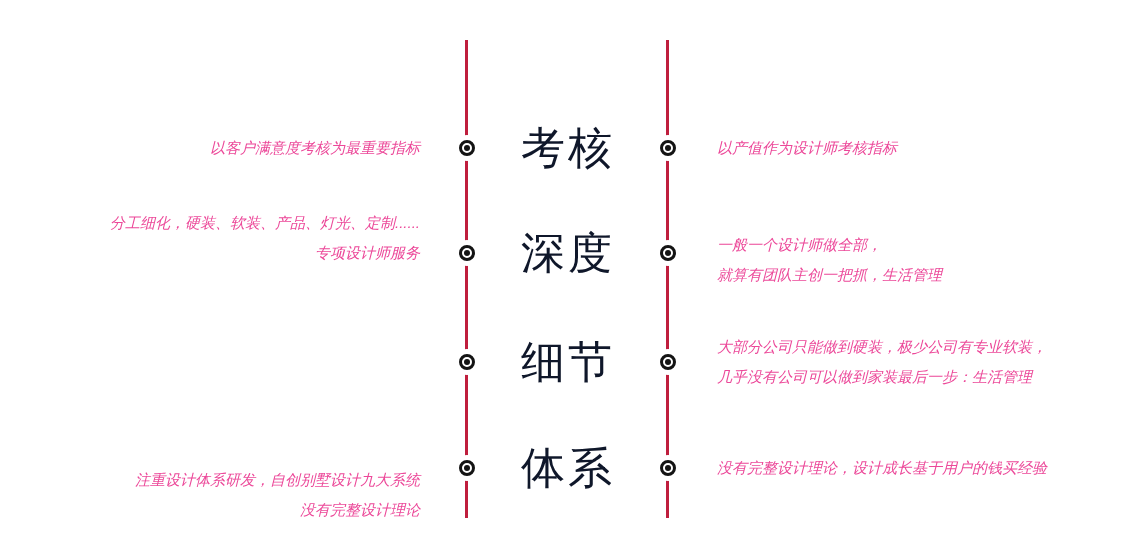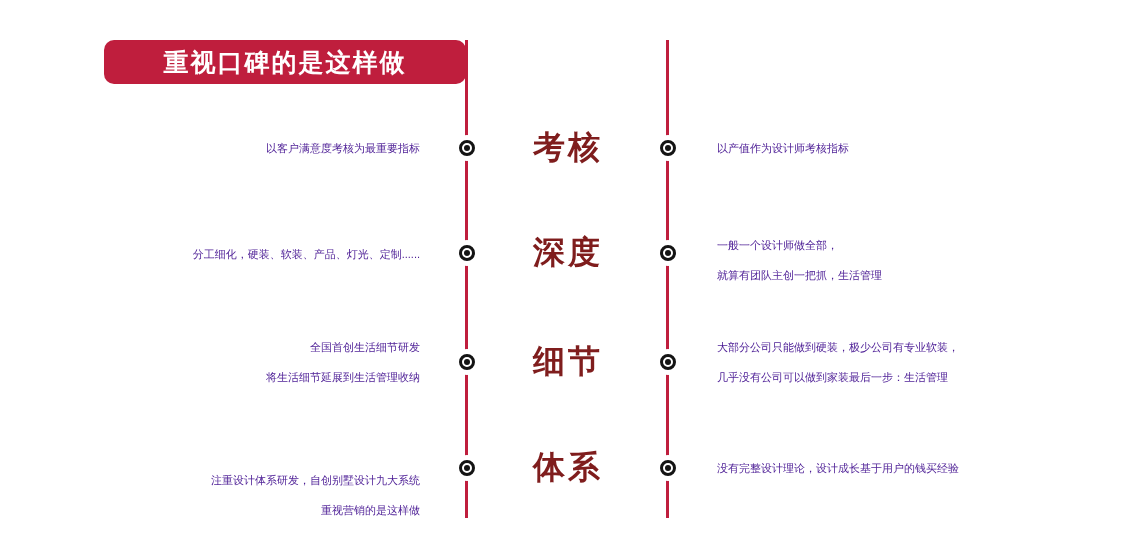--- a/index.html
+++ b/index.html
@@ -59,47 +59,45 @@
     width: 6px;
     height: 6px;
     transform: translate(-50%, -50%);
     background: #141414;
     border-radius: 50%;
   }
   .cat {
     position: absolute;
     left: 568px;
     transform: translate(-50%, -50%);
-    font-size: 32px;
-    font-weight: bold;
-    color: #7f1d1d;
+    font-size: 44px;
+    font-weight: normal;
+    color: #0f172a;
     letter-spacing: 3px;
     white-space: nowrap;
     z-index: 2;
   }
   .side-text {
     position: absolute;
-    color: #4c1d95;
-    font-size: 11px;
+    color: #ec4899;
+    font-size: 15px;
     line-height: 30px;
     transform: translateY(-50%);
     white-space: nowrap;
     z-index: 2;
+    font-style: italic;
   }
   .side-left  { right: 710px; text-align: right; }
   .side-right { left: 717px;  text-align: left;  }
 </style>
 </head>
 <body>
 
 <div class="canvas">
 
-  <div class="banner banner-left">
-    <span>重视口碑的是这样做</span>
-  </div>
 
   <div class="vline vline-left"></div>
   <div class="vline vline-right"></div>
 
   <span class="bullet" style="left:467px; top:148px;"></span>
   <span class="bullet" style="left:467px; top:253px;"></span>
   <span class="bullet" style="left:467px; top:362px;"></span>
   <span class="bullet" style="left:467px; top:468px;"></span>
 
   <span class="bullet" style="left:668px; top:148px;"></span>
@@ -108,30 +106,27 @@
   <span class="bullet" style="left:668px; top:468px;"></span>
 
   <div class="cat" style="top:148px;">考核</div>
   <div class="cat" style="top:253px;">深度</div>
   <div class="cat" style="top:468px;">体系</div>
   <div class="cat" style="top:362px;">细节</div>
 
   <div class="side-text side-left" style="top:148px;">
     <div>以客户满意度考核为最重要指标</div>
   </div>
-  <div class="side-text side-left" style="top:254px;margin-left:38px;">
+  <div class="side-text side-left" style="top:238px;margin-left:38px;">
     <div>分工细化，硬装、软装、产品、灯光、定制......</div>
-  </div>
-  <div class="side-text side-left" style="top:362px;">
-    <div>全国首创生活细节研发</div>
-    <div>将生活细节延展到生活管理收纳</div>
+    <div>专项设计师服务</div>
   </div>
   <div class="side-text side-left" style="top:479px;margin-top:16px;">
     <div>注重设计体系研发，自创别墅设计九大系统</div>
-    <div>重视营销的是这样做</div>
+    <div>没有完整设计理论</div>
   </div>
 
   <div class="side-text side-right" style="top:148px;text-align:right;">
     <div>以产值作为设计师考核指标</div>
   </div>
   <div class="side-text side-right" style="top:260px;">
     <div>一般一个设计师做全部，</div>
     <div>就算有团队主创一把抓，生活管理</div>
   </div>
   <div class="side-text side-right" style="top:362px;">

